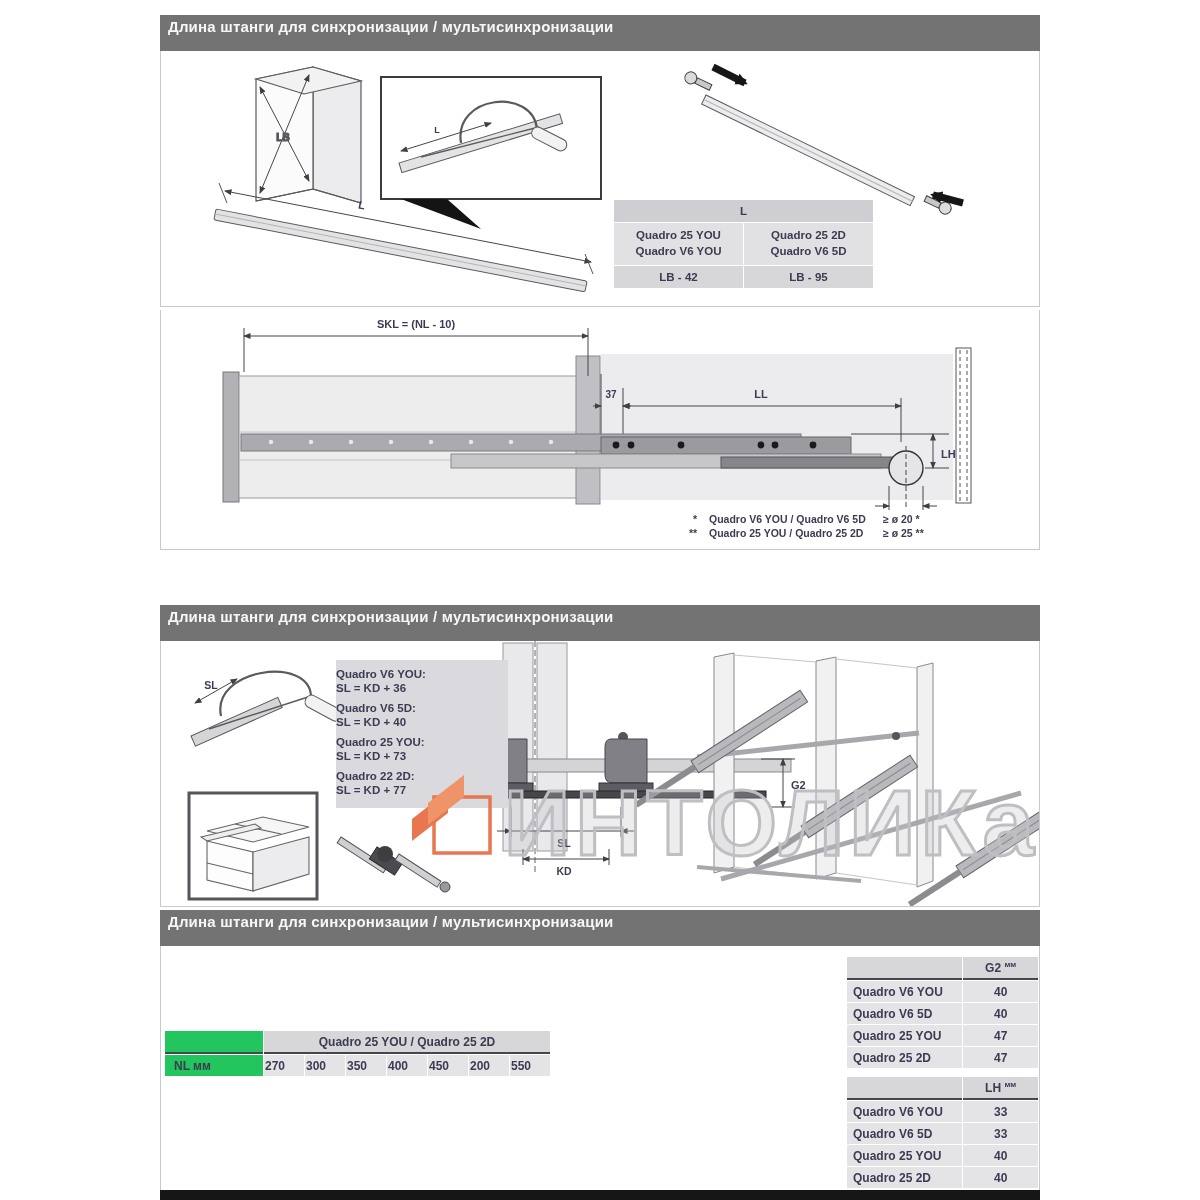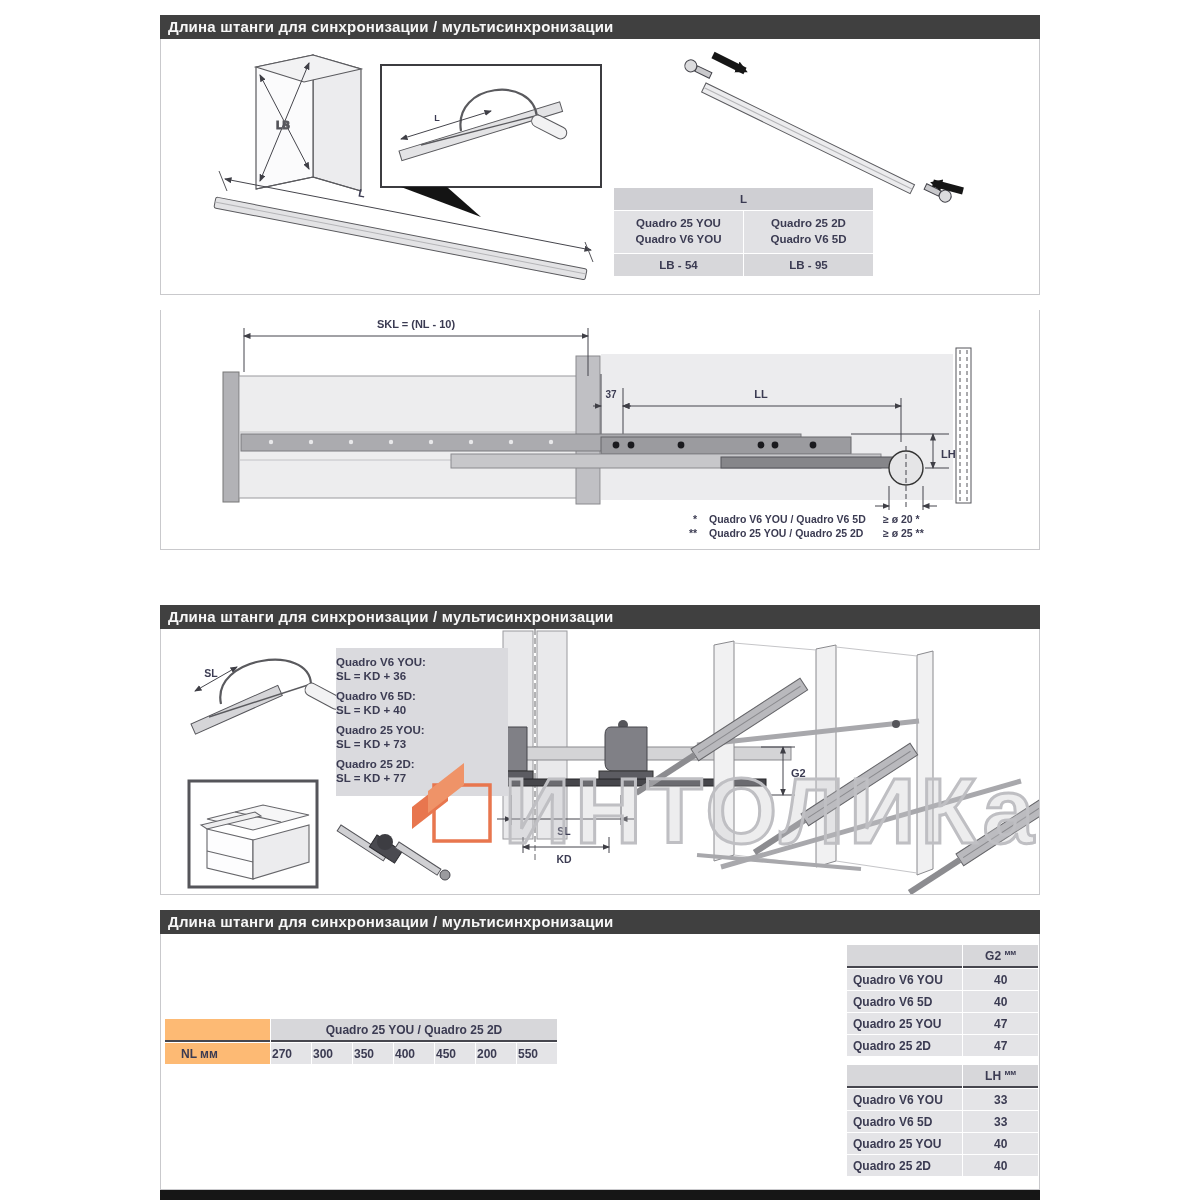--- a/index.html
+++ b/index.html
@@ -2,21 +2,21 @@
 <html><head>
 <meta charset="utf-8">
 <style>
   html,body{margin:0;padding:0;}
   body{
     width:1200px;height:1200px;background:#ffffff;position:relative;
     font-family:"Liberation Sans",sans-serif;color:#3b3b52;
   }
   .sec{position:absolute;left:160px;width:880px;}
   .sec-header{
-    height:24px;background:#404040;color:#f7f7f7;
+    height:36px;background:#737373;color:#f7f7f7;
     font-size:15px;font-weight:bold;line-height:24px;padding-left:8px;
     box-sizing:border-box;letter-spacing:.2px;
   }
   .sec-body{
     position:relative;background:#ffffff;border:1px solid #c9c9cc;border-top:none;
     box-sizing:border-box;overflow:hidden;
   }
   .sec-body > svg{position:absolute;left:0;top:0;z-index:1;}
   svg text{fill:#3b3b52;font-family:"Liberation Sans",sans-serif;font-weight:bold;}
 
@@ -40,21 +40,21 @@
   .wm-text{
     margin-left:8px;margin-top:16px;font-size:92px;font-weight:bold;line-height:1;
     letter-spacing:5px;color:rgba(195,195,198,0.30);
     -webkit-text-stroke:3px #bfbfc3;white-space:nowrap;
   }
 
   
   .t4{border-collapse:separate;border-spacing:1px;position:absolute;z-index:3;}
   .t4 td{font-size:12px;font-weight:bold;color:#3b3b52;height:19px;vertical-align:middle;margin-top:32px;}
   .t-nl{left:3px;top:84px;}
-  .t-nl .lab{background:#fdba74;width:88px;text-align:left;padding-left:16px;}
+  .t-nl .lab{background:#22c55e;width:88px;text-align:left;padding-left:9px;}
   .t-nl .val{background:#e4e4e7;width:38px;text-align:left;}
   .t-nl .hd{background:#d7d7da;text-align:center;}
   .hd-line{border-bottom:2px solid #46464e !important;}
   .t-g2{left:685px;top:10px;}
   .t-lh{left:685px;top:130px;}
   .t-side .lab{background:#e4e4e7;width:110px;text-align:left;padding-left:6px;}
   .t-side .val{background:#e4e4e7;width:74px;text-align:center;}
   .t-side .hd{background:#d7d7da;}
   .unit{font-size:8px;vertical-align:5px;font-weight:bold;}
 
@@ -134,21 +134,21 @@
         <td class="tm">
           <div>Quadro 25 YOU</div>
           <div>Quadro V6 YOU</div>
         </td>
         <td class="tm">
           <div>Quadro 25 2D</div>
           <div>Quadro V6 5D</div>
         </td>
       </tr>
       <tr>
-        <td class="tv">LB - 54</td>
+        <td class="tv">LB - 42</td>
         <td class="tv">LB - 95</td>
       </tr>
     </tbody>
       </table>
   </div>
 </section>
 
 <section class="sec" style="top:310px;">
   <div class="sec-body" style="height:240px;">
     <svg width="880" height="256" viewBox="0 0 880 256">
@@ -349,21 +349,21 @@
       </div>
       <div class="fe">
         <div>Quadro V6 5D:</div>
         <div>SL = KD + 40</div>
       </div>
       <div class="fe">
         <div>Quadro 25 YOU:</div>
         <div>SL = KD + 73</div>
       </div>
       <div class="fe">
-        <div>Quadro 25 2D:</div>
+        <div>Quadro 22 2D:</div>
         <div>SL = KD + 77</div>
       </div>
     </div>
 
     <div class="wm">
       <svg width="92" height="104" viewBox="0 0 92 104">
         <rect x="30" y="36" width="56" height="56" fill="none" stroke="#e8764e" stroke-width="3.5"></rect>
         <polygon points="8,58 44,30 44,52 8,80" fill="#e8764e"></polygon>
         <polygon points="24,42 60,14 60,36 24,64" fill="#ef9368"></polygon>
       </svg>

